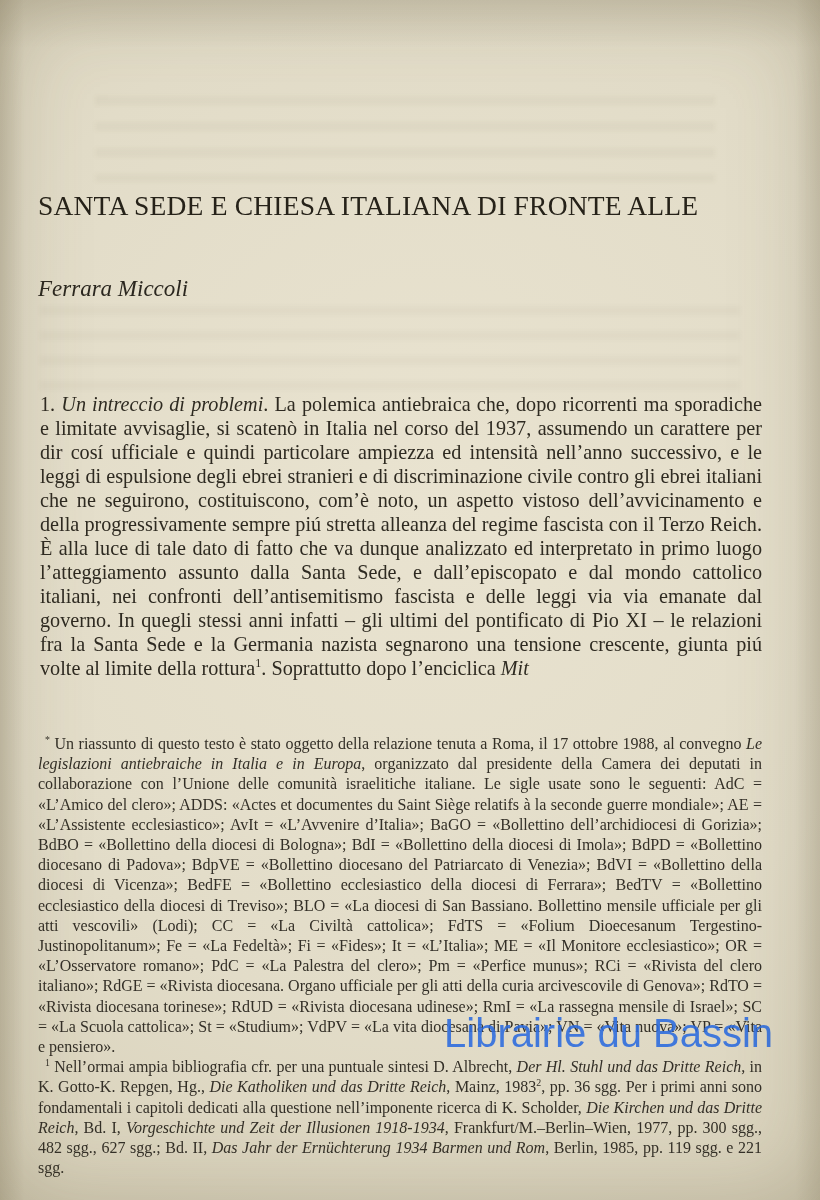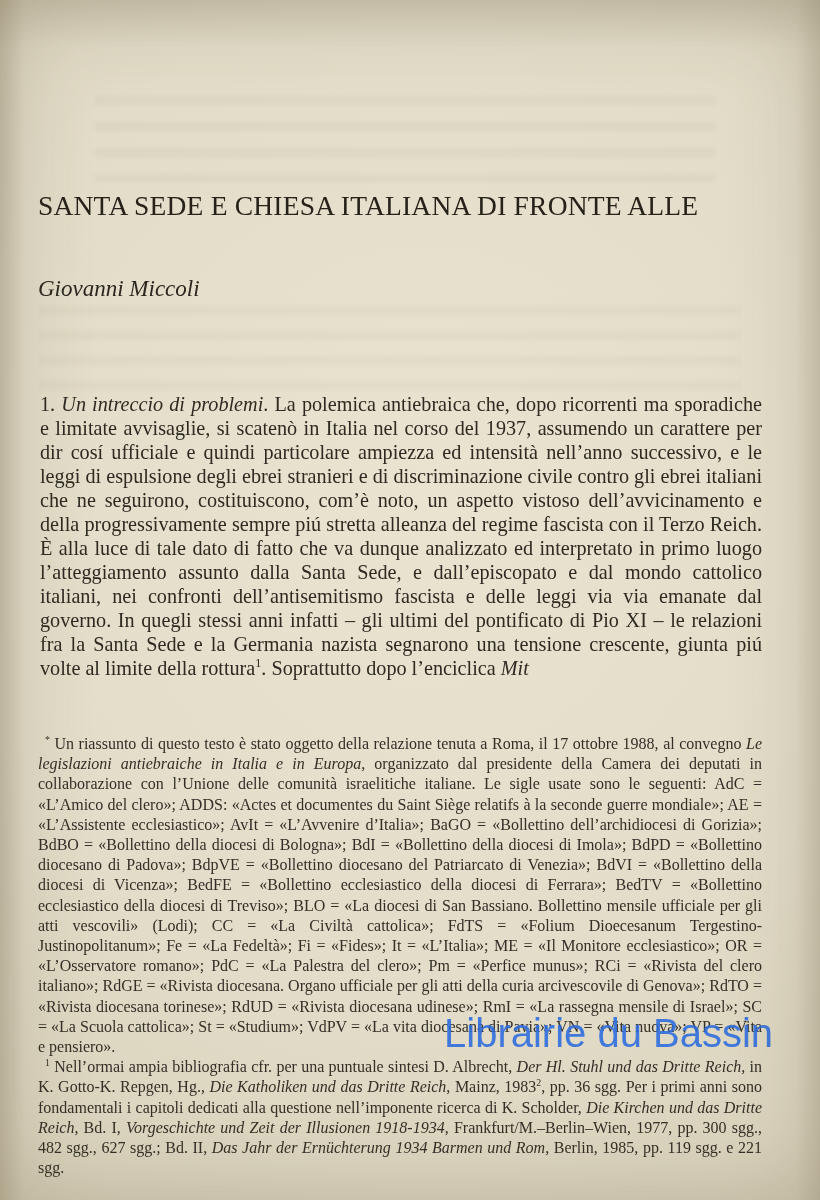--- a/index.html
+++ b/index.html
@@ -115,21 +115,21 @@
 
 <div class="page">
 
   <div class="bleed bleed-top"></div>
   <div class="bleed bleed-mid"></div>
 
   <h1 class="title">
     <span class="tline">SANTA SEDE E CHIESA ITALIANA DI FRONTE ALLE</span>
   </h1>
 
-  <p class="author">Giovanni Miccoli</p>
+  <p class="author">Ferrara Miccoli</p>
 
   <p class="body-text"><span>1. </span><i>Un intreccio di problemi</i><span>. La polemica antiebraica che, dopo ricorrenti ma sporadiche e limitate avvisaglie, si scatenò in Italia nel corso del 1937, assumendo un carattere per dir cosí ufficiale e quindi particolare ampiezza ed intensità nell’anno successivo, e le leggi di espulsione degli ebrei stranieri e di discriminazione civile contro gli ebrei italiani che ne seguirono, costituiscono, com’è noto, un aspetto vistoso dell’avvicinamento e della progressivamente sempre piú stretta alleanza del regime fascista con il Terzo Reich. È alla luce di tale dato di fatto che va dunque analizzato ed interpretato in primo luogo l’atteggiamento assunto dalla Santa Sede, e dall’episcopato e dal mondo cattolico italiani, nei confronti dell’antisemitismo fascista e delle leggi via via emanate dal governo. In quegli stessi anni infatti – gli ultimi del pontificato di Pio XI – le relazioni fra la Santa Sede e la Germania nazista segnarono una tensione crescente, giunta piú volte al limite della rottura</span><sup>1</sup><span>. Soprattutto dopo l’enciclica </span><i>Mit</i></p>
 
   <div class="footnotes">
     <p><sup>*</sup><span> Un riassunto di questo testo è stato oggetto della relazione tenuta a Roma, il 17 ottobre 1988, al convegno </span><i>Le legislazioni antiebraiche in Italia e in Europa</i><span>, organizzato dal presidente della Camera dei deputati in collaborazione con l’Unione delle comunità israelitiche italiane. Le sigle usate sono le seguenti: AdC = «L’Amico del clero»; ADDS: «Actes et documentes du Saint Siège relatifs à la seconde guerre mondiale»; AE = «L’Assistente ecclesiastico»; AvIt = «L’Avvenire d’Italia»; BaGO = «Bollettino dell’archidiocesi di Gorizia»; BdBO = «Bollettino della diocesi di Bologna»; BdI = «Bollettino della diocesi di Imola»; BdPD = «Bollettino diocesano di Padova»; BdpVE = «Bollettino diocesano del Patriarcato di Venezia»; BdVI = «Bollettino della diocesi di Vicenza»; BedFE = «Bollettino ecclesiastico della diocesi di Ferrara»; BedTV = «Bollettino ecclesiastico della diocesi di Treviso»; BLO = «La diocesi di San Bassiano. Bollettino mensile ufficiale per gli atti vescovili» (Lodi); CC = «La Civiltà cattolica»; FdTS = «Folium Dioecesanum Tergestino-Justinopolitanum»; Fe = «La Fedeltà»; Fi = «Fides»; It = «L’Italia»; ME = «Il Monitore ecclesiastico»; OR = «L’Osservatore romano»; PdC = «La Palestra del clero»; Pm = «Perfice munus»; RCi = «Rivista del clero italiano»; RdGE = «Rivista diocesana. Organo ufficiale per gli atti della curia arcivescovile di Genova»; RdTO = «Rivista diocesana torinese»; RdUD = «Rivista diocesana udinese»; RmI = «La rassegna mensile di Israel»; SC = «La Scuola cattolica»; St = «Studium»; VdPV = «La vita diocesana di Pavia»; VN = «Vita nuova»; VP = «Vita e pensiero».</span></p>
     <p><sup>1</sup><span> Nell’ormai ampia bibliografia cfr. per una puntuale sintesi D. Albrecht, </span><i>Der Hl. Stuhl und das Dritte Reich</i><span>, in K. Gotto-K. Repgen, Hg., </span><i>Die Katholiken und das Dritte Reich</i><span>, Mainz, 1983</span><sup>2</sup><span>, pp. 36 sgg. Per i primi anni sono fondamentali i capitoli dedicati alla questione nell’imponente ricerca di K. Scholder, </span><i>Die Kirchen und das Dritte Reich</i><span>, Bd. I, </span><i>Vorgeschichte und Zeit der Illusionen 1918-1934</i><span>, Frankfurt/M.–Berlin–Wien, 1977, pp. 300 sgg., 482 sgg., 627 sgg.; Bd. II, </span><i>Das Jahr der Ernüchterung 1934 Barmen und Rom</i><span>, Berlin, 1985, pp. 119 sgg. e 221 sgg.</span></p>
   </div>
 
   <p class="watermark" style="color: rgb(43, 107, 223);">Librairie du Bassin</p>
 

